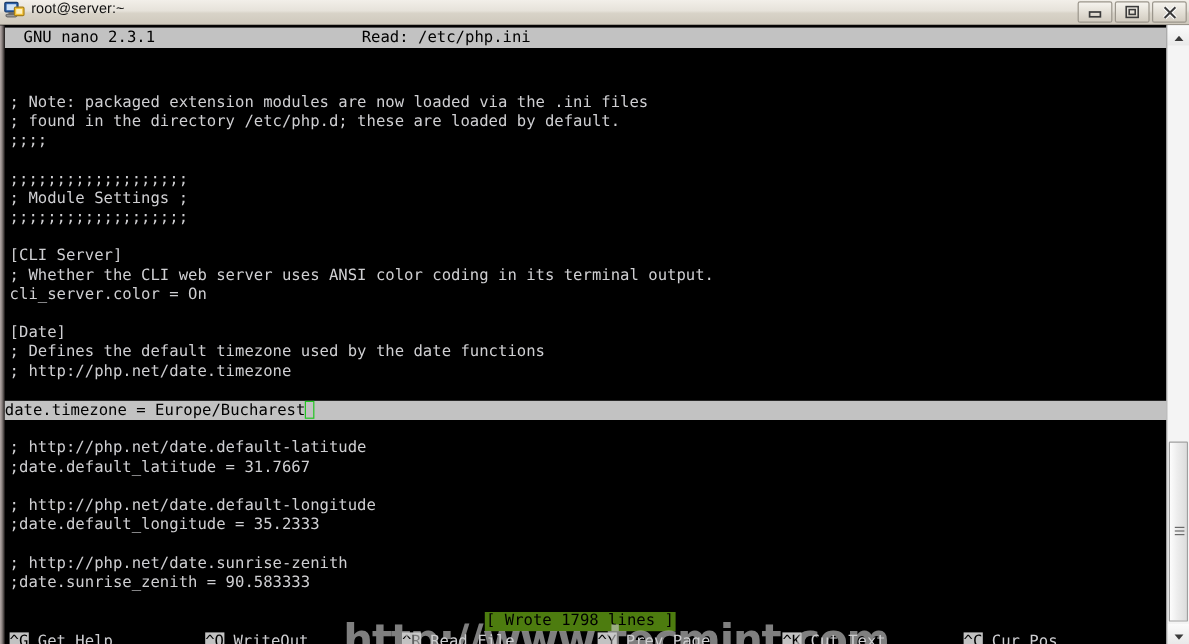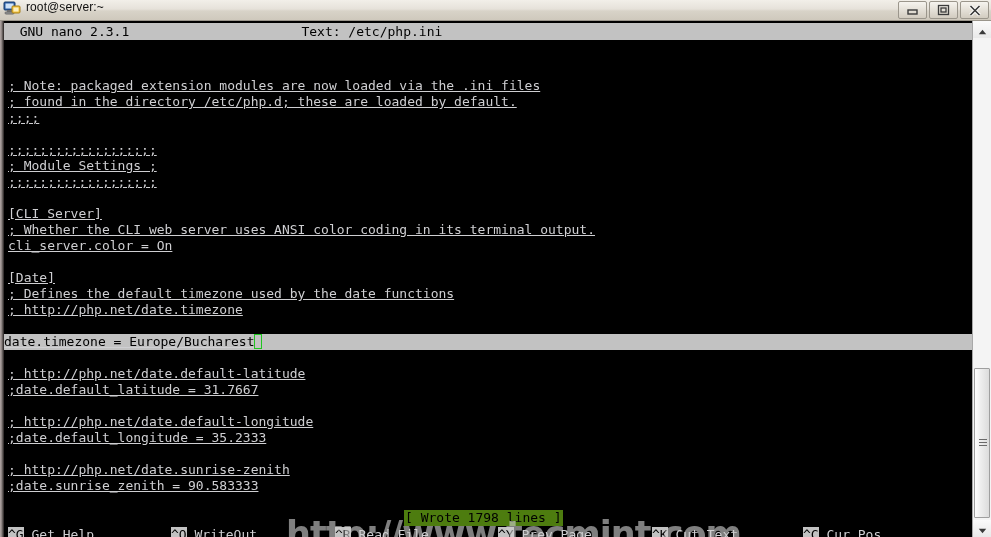--- a/index.html
+++ b/index.html
@@ -109,21 +109,20 @@
   .editor {
     position: absolute;
     left: 8px;
     top: 57px;
     width: 966px;
     height: 420px;
     font-size: 13px;
     line-height: 16px;
     color: #cfcfd2;
     white-space: pre;
-    text-decoration: underline;
   }
   .line {
     height: 16px;
     line-height: 16px;
     white-space: pre;
     color: #cfcfd2;
   }
   .line.sel {
     background: #c2c2c2;
     color: #000000;
@@ -303,21 +302,21 @@
             <path d="M2.5 2 L11.5 11 M11.5 2 L2.5 11" stroke="#3b3b3b" stroke-width="1.7" stroke-linecap="butt"></path>
           </svg>
         </span>
       </div>
     </div>
   </div>
 
   <div class="term">
     <div class="left-strip"></div>
 
-    <div class="nano-header">  GNU nano 2.3.1                      Text: /etc/php.ini</div>
+    <div class="nano-header">  GNU nano 2.3.1                      Read: /etc/php.ini</div>
 
     <div class="editor"><div class="line"><span>; Note: packaged extension modules are now loaded via the .ini files</span></div><div class="line"><span>; found in the directory /etc/php.d; these are loaded by default.</span></div><div class="line"><span>;;;;</span></div><div class="line"><span></span></div><div class="line"><span>;;;;;;;;;;;;;;;;;;;</span></div><div class="line"><span>; Module Settings ;</span></div><div class="line"><span>;;;;;;;;;;;;;;;;;;;</span></div><div class="line"><span></span></div><div class="line"><span>[CLI Server]</span></div><div class="line"><span>; Whether the CLI web server uses ANSI color coding in its terminal output.</span></div><div class="line"><span>cli_server.color = On</span></div><div class="line"><span></span></div><div class="line"><span>[Date]</span></div><div class="line"><span>; Defines the default timezone used by the date functions</span></div><div class="line"><span>; http://php.net/date.timezone</span></div><div class="line"><span></span></div><div class="line sel"><span>date.timezone = Europe/Bucharest</span><span class="cursor-box"></span></div><div class="line"><span></span></div><div class="line"><span>; http://php.net/date.default-latitude</span></div><div class="line"><span>;date.default_latitude = 31.7667</span></div><div class="line"><span></span></div><div class="line"><span>; http://php.net/date.default-longitude</span></div><div class="line"><span>;date.default_longitude = 35.2333</span></div><div class="line"><span></span></div><div class="line"><span>; http://php.net/date.sunrise-zenith</span></div><div class="line"><span>;date.sunrise_zenith = 90.583333</span></div></div>
 
     <div class="statusmsg">[ Wrote 1798 lines ]</div>
 
     <div class="helpbar">
       <div class="help-row"><span class="help-item" style="left: 0px;"><span class="help-key">^G</span><span class="help-label"> Get Help</span></span><span class="help-item" style="left: 163px;"><span class="help-key">^O</span><span class="help-label"> WriteOut</span></span><span class="help-item" style="left: 327px;"><span class="help-key">^R</span><span class="help-label"> Read File</span></span><span class="help-item" style="left: 490px;"><span class="help-key">^Y</span><span class="help-label"> Prev Page</span></span><span class="help-item" style="left: 644px;"><span class="help-key">^K</span><span class="help-label"> Cut Text</span></span><span class="help-item" style="left: 795px;"><span class="help-key">^C</span><span class="help-label"> Cur Pos</span></span></div>
 
     </div>
 

